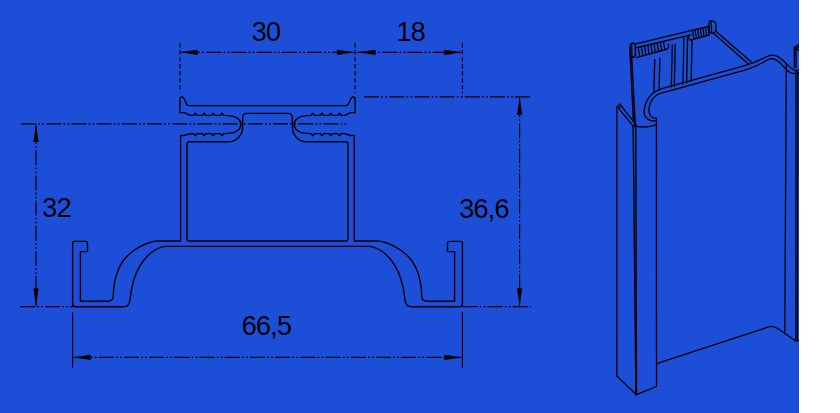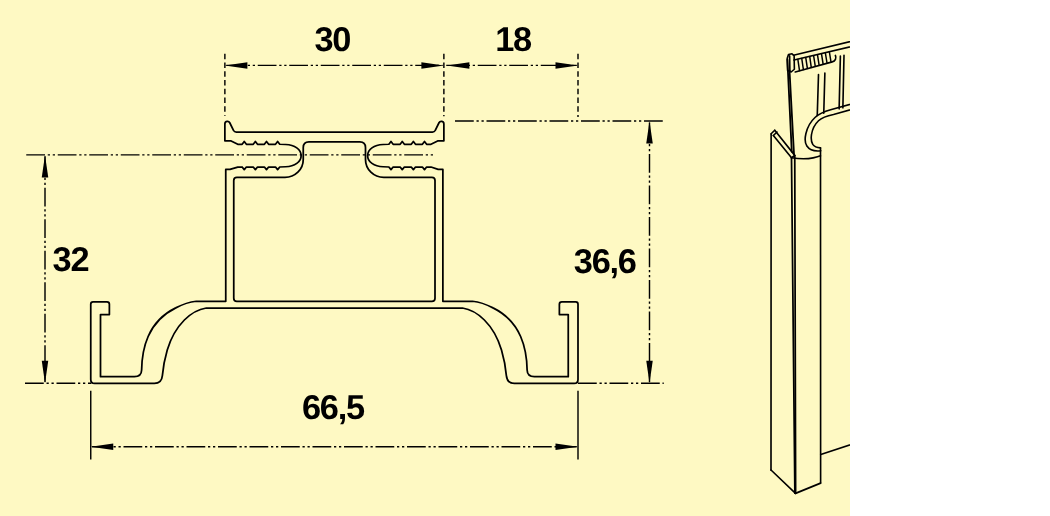--- a/index.html
+++ b/index.html
@@ -1,16 +1,16 @@
 <!DOCTYPE html>
 <html><head>
 <meta charset="utf-8">
 <style>
   html,body{margin:0;padding:0;background:#fff;}
-  #page{position:relative;width:680px;height:413px;background:#fef9c3;overflow:hidden;font-weight:bold;}
+  #page{position:relative;width:799px;height:413px;background:#1d4ed8;overflow:hidden;}
   svg{display:block;}
   text{font-family:"Liberation Sans",sans-serif;fill:#000;}
 </style>
 </head>
 <body>
 <div id="page">
 <svg width="840" height="413" viewBox="0 0 840 413">
 <g fill="none" stroke="#000" stroke-width="1.4" stroke-linejoin="round" stroke-linecap="butt">
 
 <path id="outer" d="

